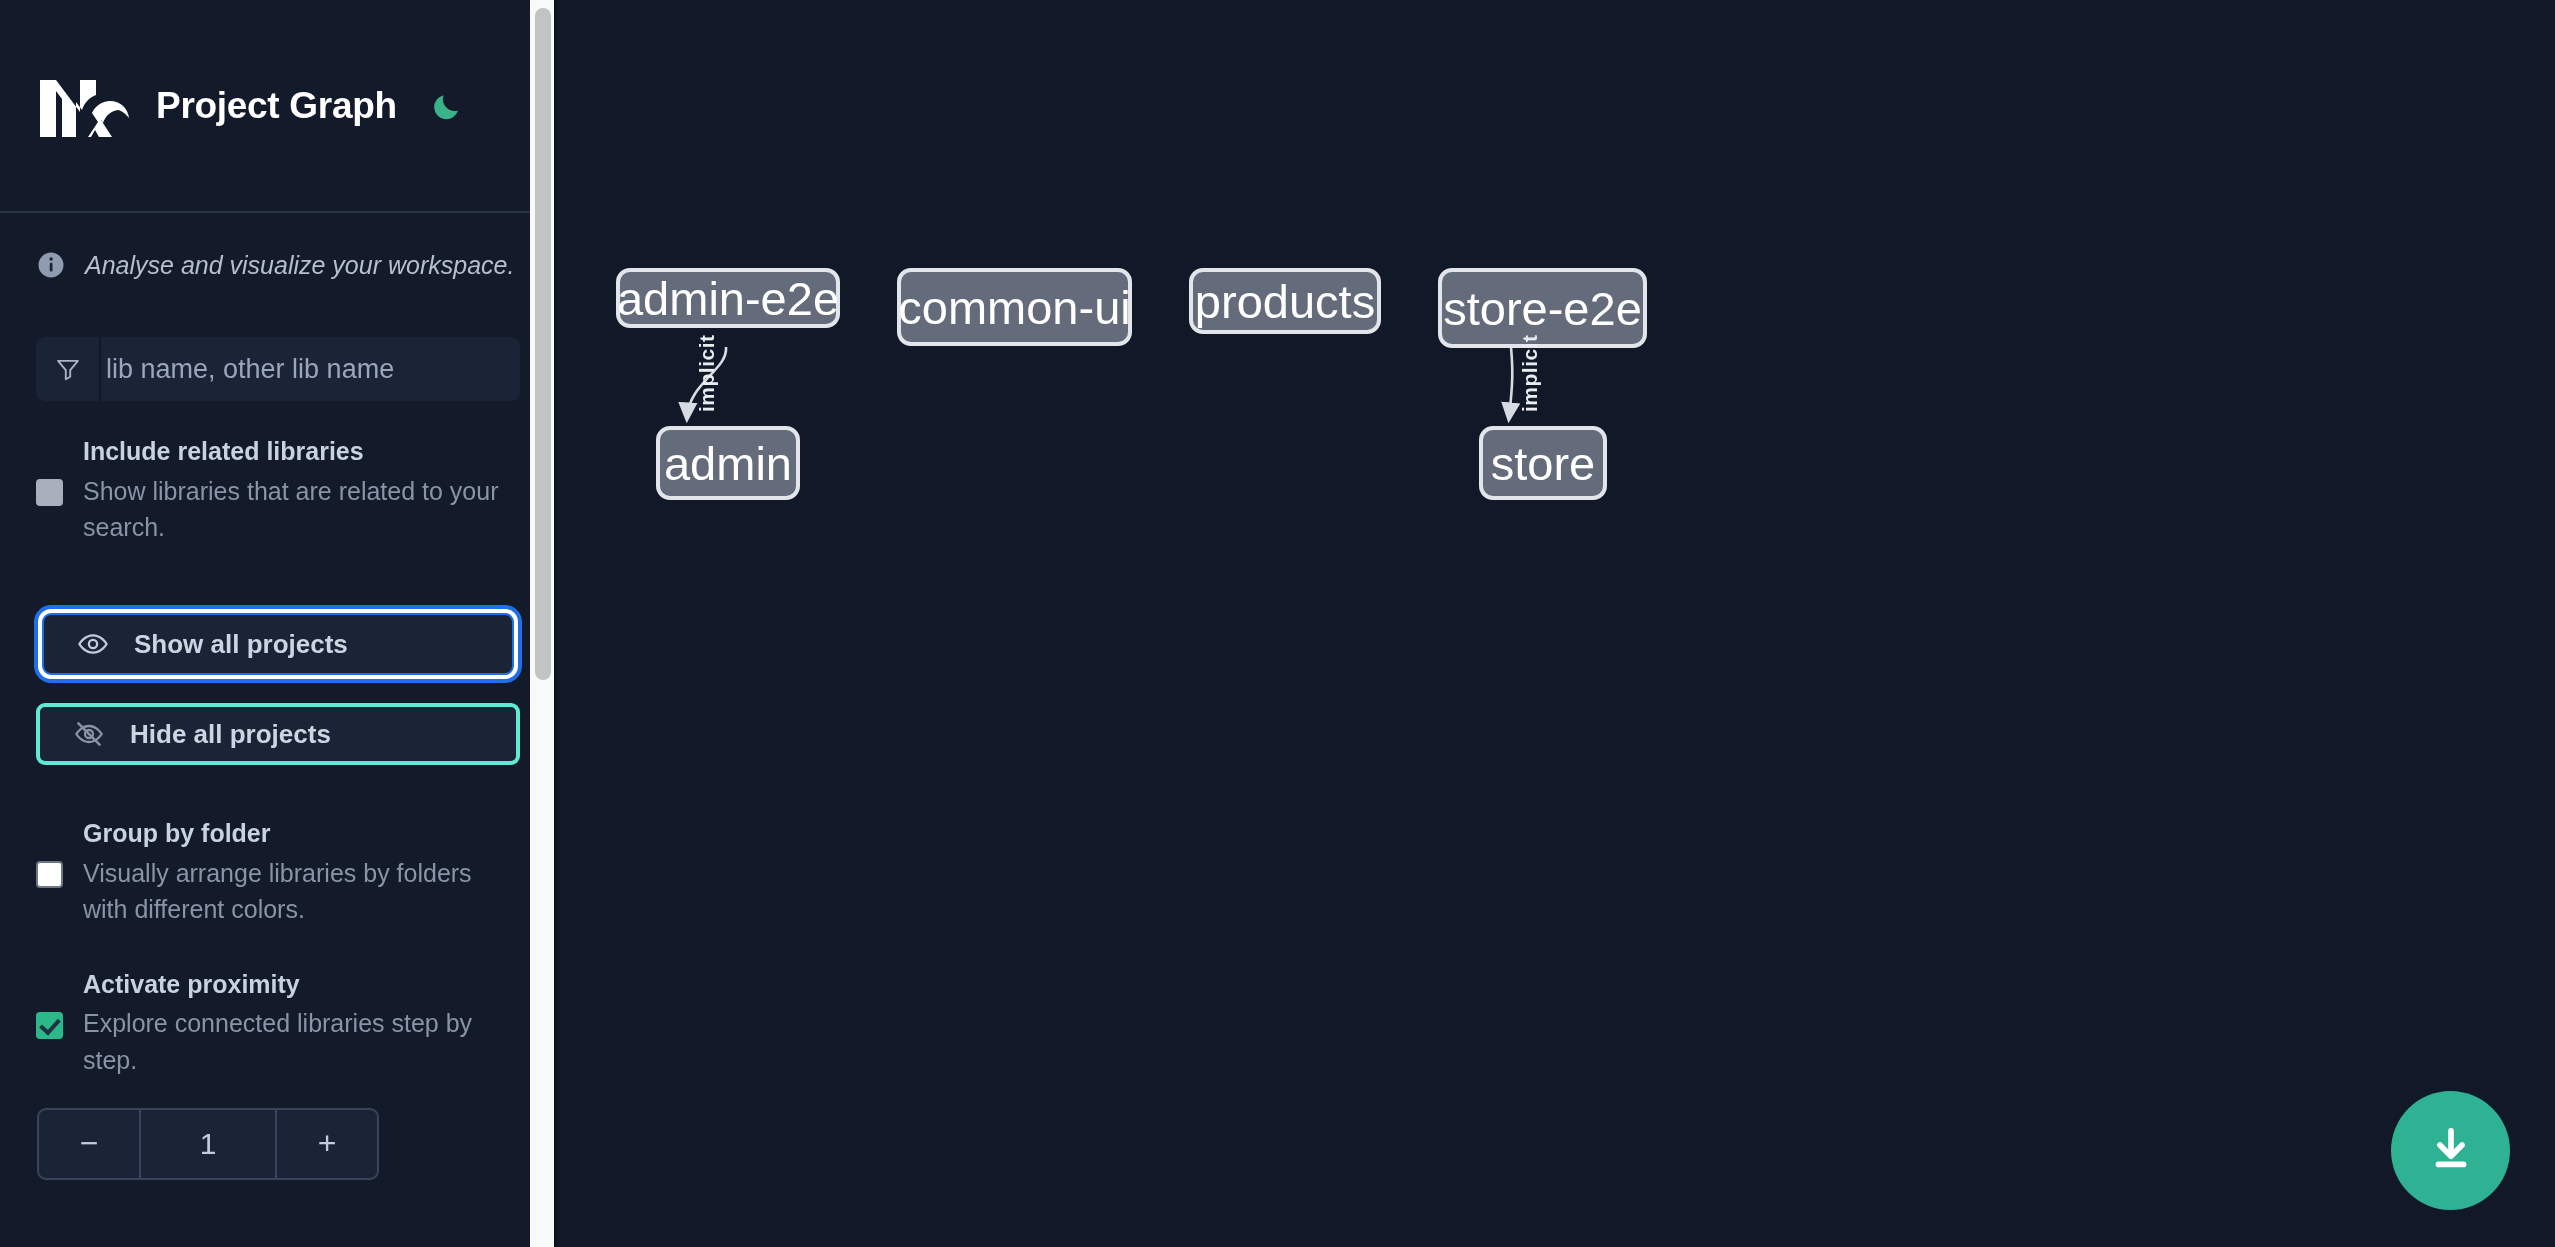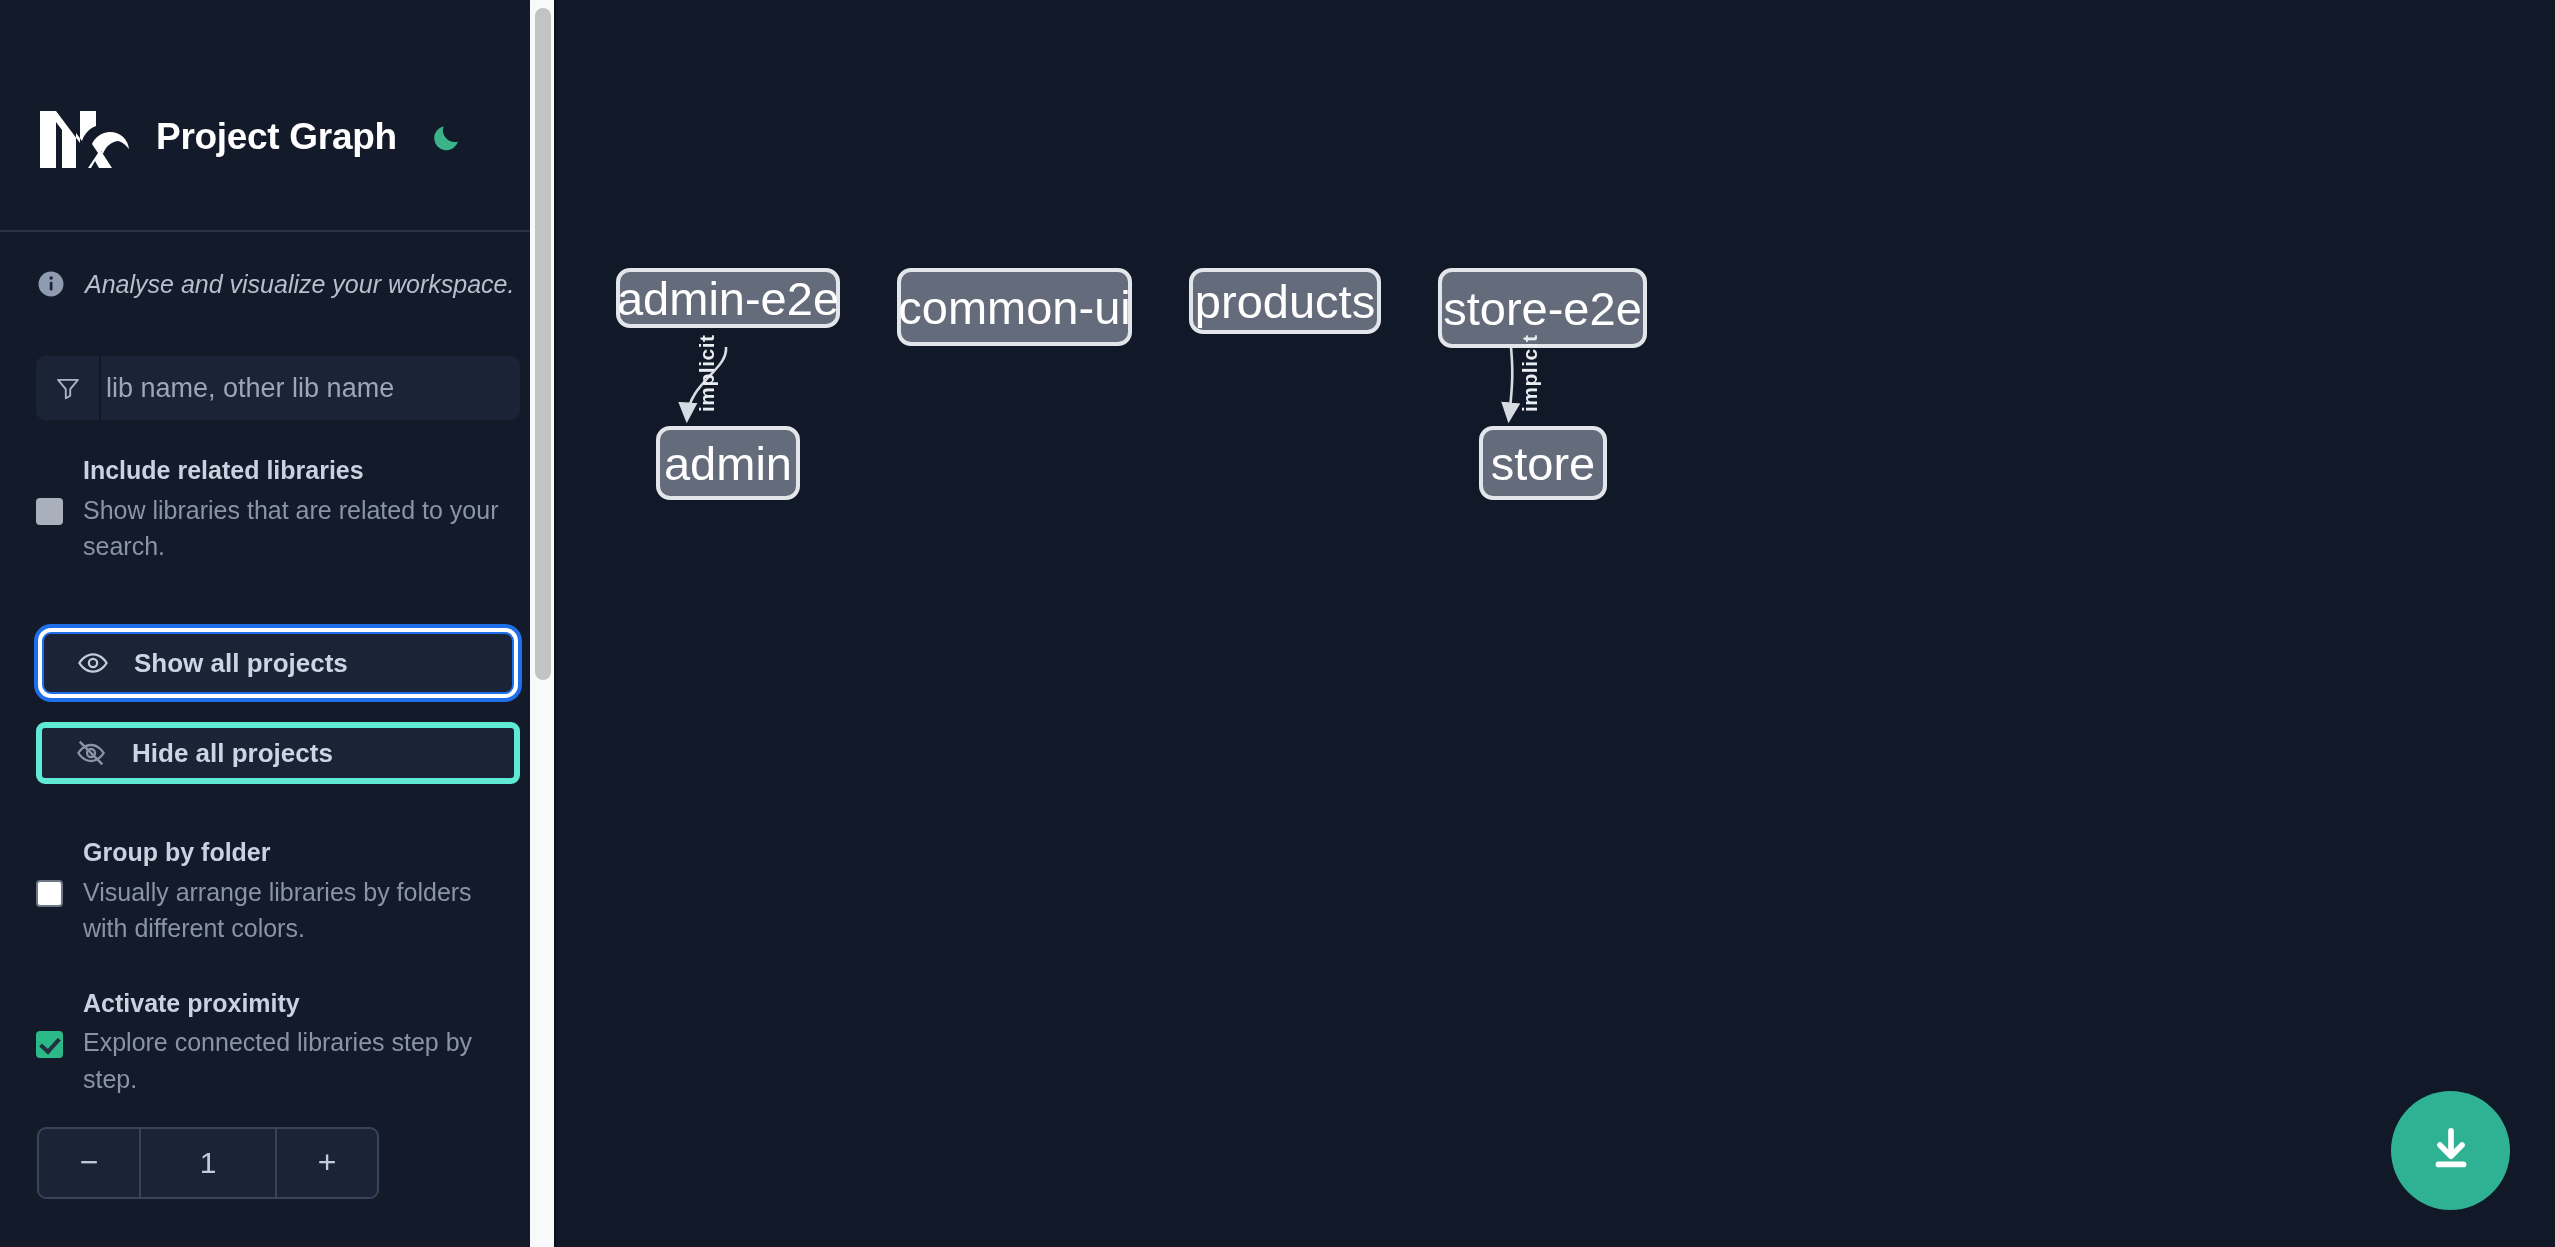--- a/index.html
+++ b/index.html
@@ -25,28 +25,27 @@
   
   .sidebar {
     position: relative;
     width: 556px;
     height: 1247px;
     background: #131a29;
     flex: 0 0 556px;
     box-sizing: border-box;
   }
   .sidebar-header {
-    height: 188px;
+    height: 213px;
     box-sizing: border-box;
     display: flex;
     align-items: center;
     padding: 0 36px;
     background: #131a29;
     border-bottom: 2px solid #2a3344;
-    margin-top: 44px;
   }
   .nx-logo {
     width: 96px;
     height: 66px;
     flex: 0 0 96px;
     margin-right: 24px;
   }
   .app-title {
     font-size: 37px;
     font-weight: 700;
@@ -165,21 +164,21 @@
     margin-top: 4px;
     max-width: 440px;
   }
 
   
   .btn {
     position: relative;
     height: 62px;
     border-radius: 9px;
     background: #1b2436;
-    border: 6px solid #5eead4;
+    border: 4px solid #5eead4;
     display: flex;
     align-items: center;
     padding-left: 30px;
     box-sizing: border-box;
     cursor: pointer;
   }
   .btn .btn-ico {
     width: 38px;
     height: 38px;
     flex: 0 0 38px;

